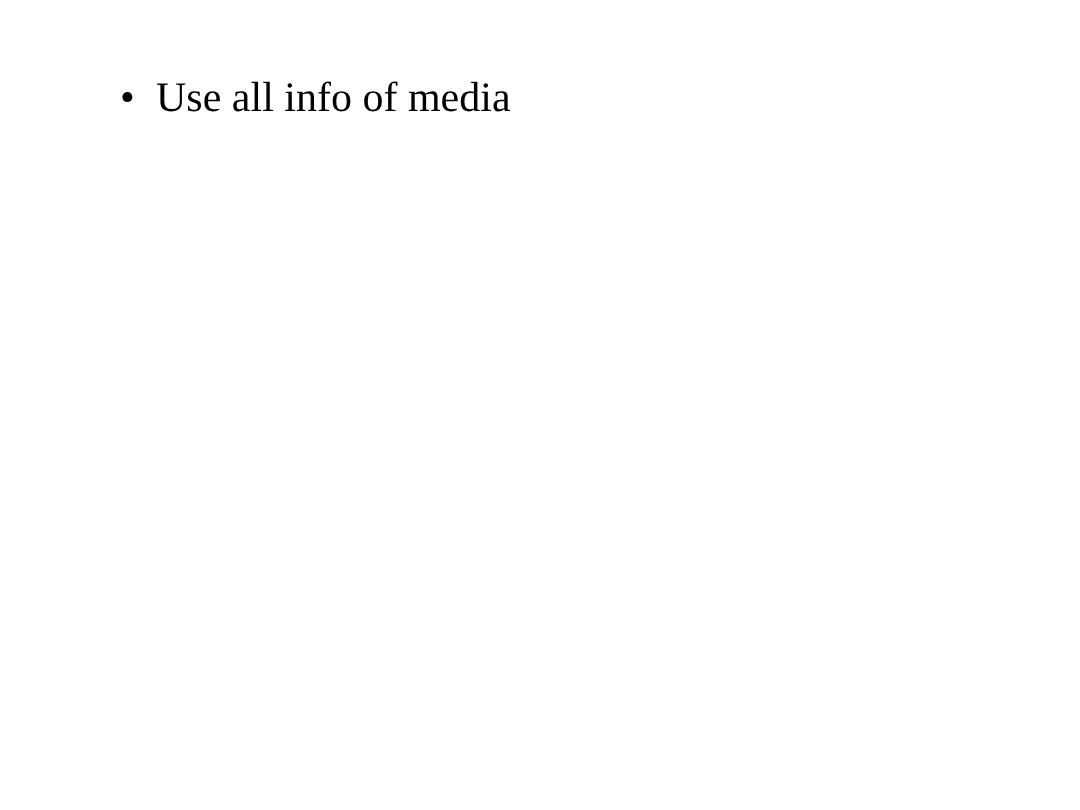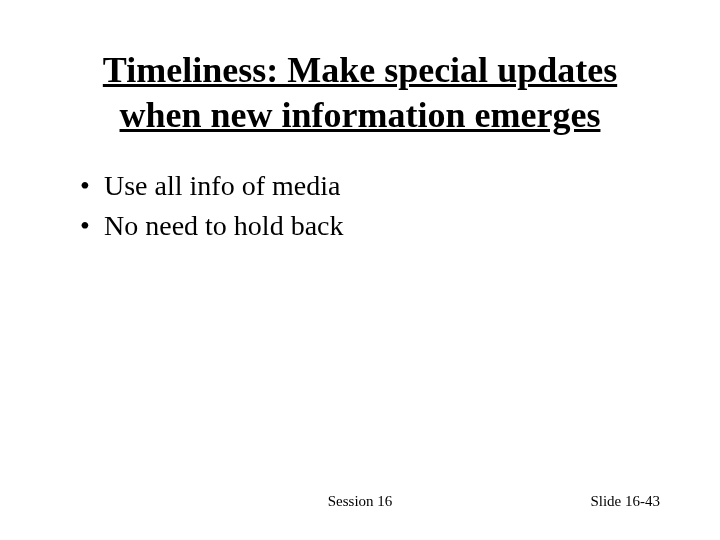--- a/index.html
+++ b/index.html
@@ -62,22 +62,16 @@
       transform: translateX(-50%);
     }
     .footer-right {
       margin-left: auto;
     }
   </style>
 </head>
 <body>
 
 <div class="slide">
-  <h1 class="title">Timeliness: Make special updates when new information emerges</h1>
   <ul class="bullets">
     <li>Use all info of media</li>
-    <li>No need to hold back</li>
   </ul>
-  <div class="footer">
-    <span class="footer-center">Session 16</span>
-    <span class="footer-right">Slide 16-43</span>
-  </div>
 </div>
 
 </body></html>

